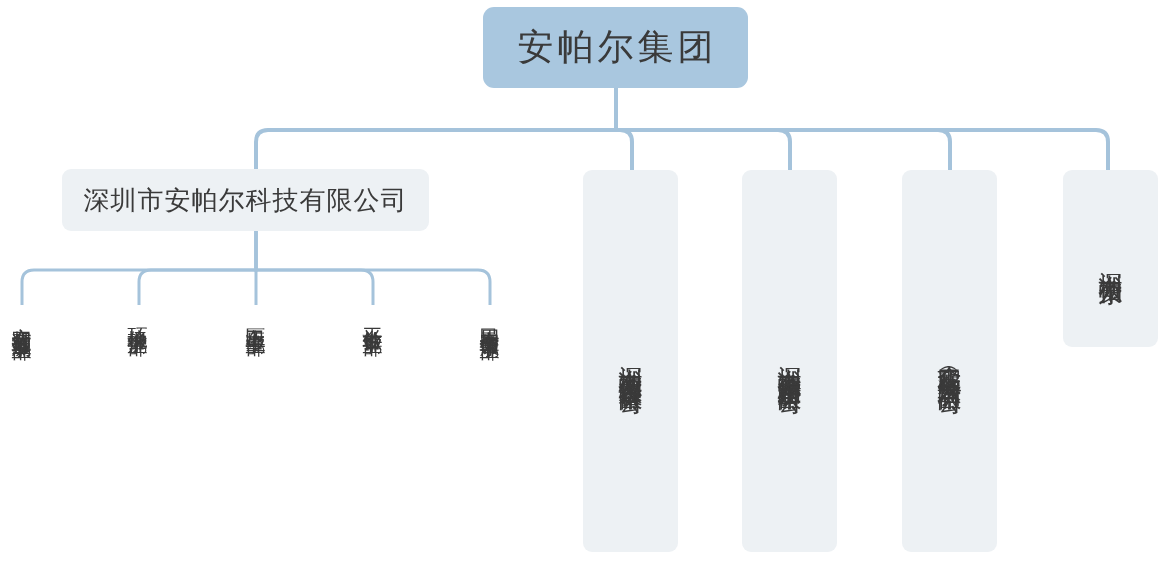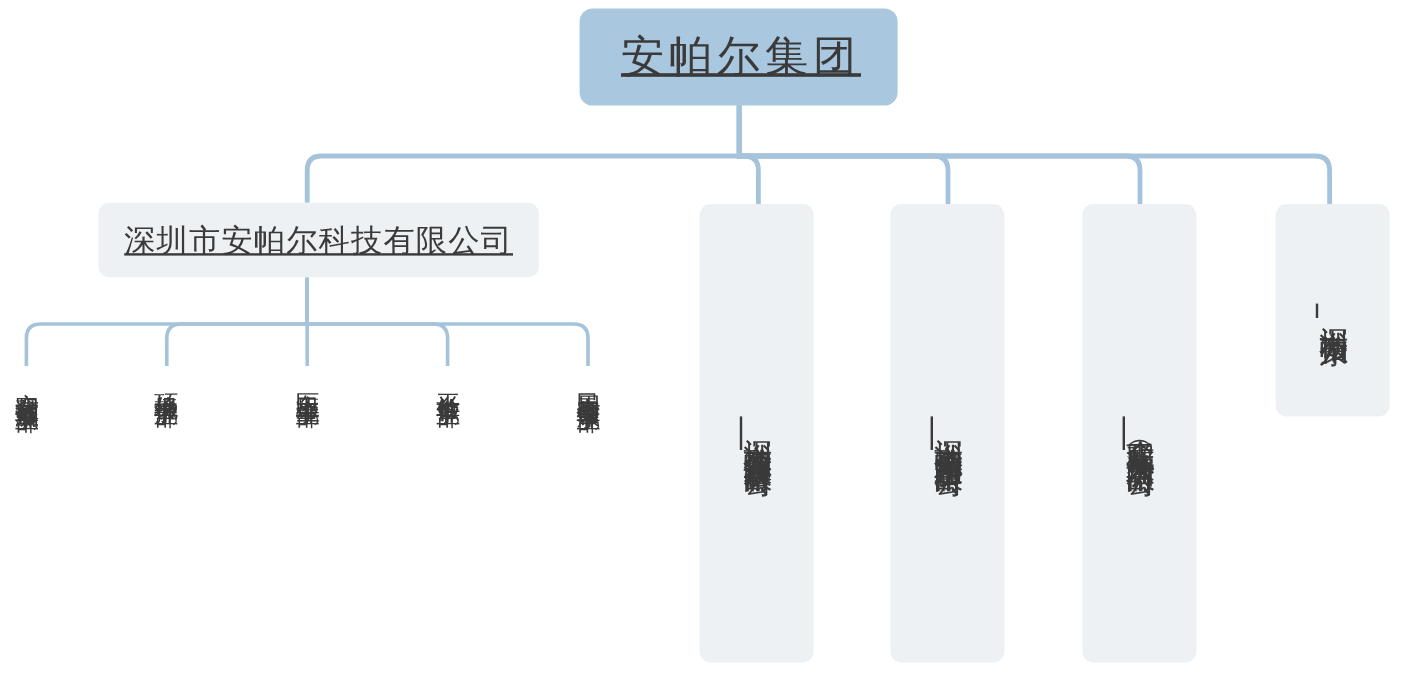--- a/index.html
+++ b/index.html
@@ -35,33 +35,32 @@
   svg.connectors path.l2 { stroke-width: 3; }
   .node {
     position: absolute;
     display: flex;
     align-items: center;
     justify-content: center;
     background: var(--node-fill);
     border-radius: 9px;
     z-index: 1;
     text-align: center;
-    text-decoration: underline;
   }
   .node.root {
     left: 483px; top: 7px; width: 265px; height: 81px;
     background: var(--root-fill);
     border-radius: 11px;
     font-size: 36px;
     letter-spacing: 4px;
     padding-left: 4px; 
     white-space: nowrap;
   }
   .node.horizontal {
-    left: 82px; top: 169px; width: 367px; height: 62px;
+    left: 62px; top: 169px; width: 367px; height: 62px;
     font-size: 26px;
     letter-spacing: 1px;
     white-space: nowrap;
   }
   .vtext {
     writing-mode: vertical-rl;
     font-size: 24px;
     letter-spacing: 2px;
     line-height: 1.0;
   }

